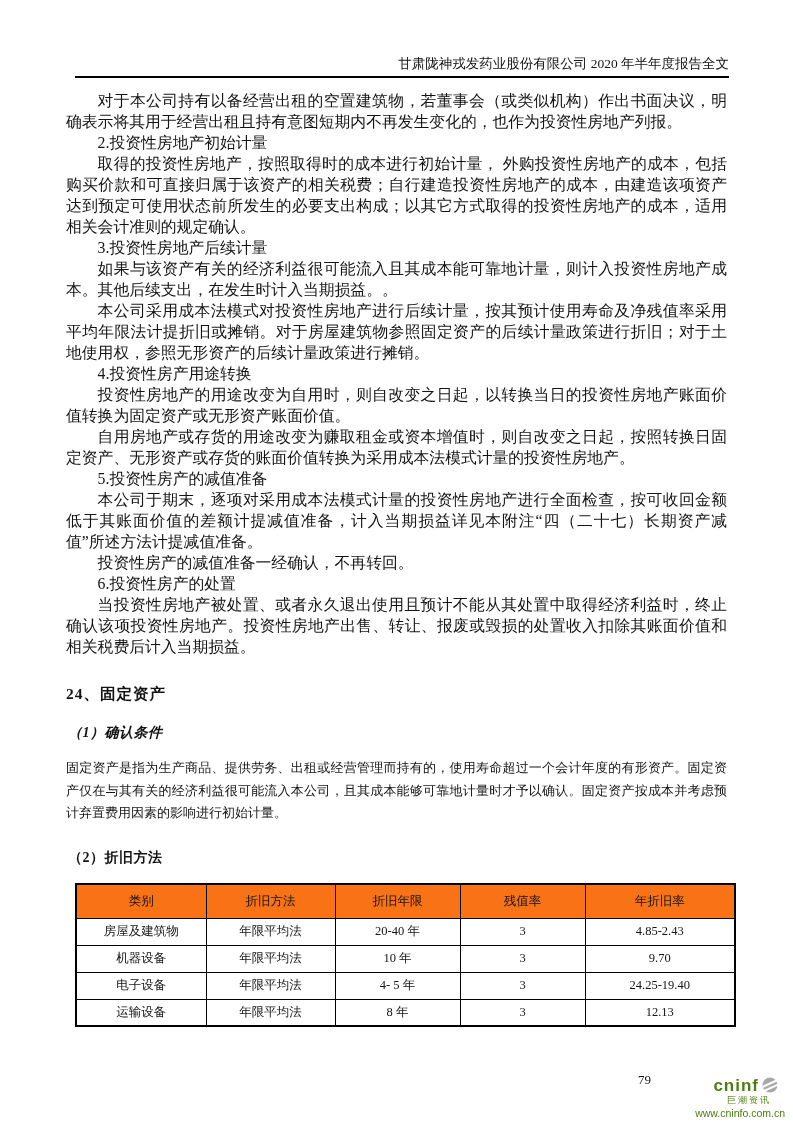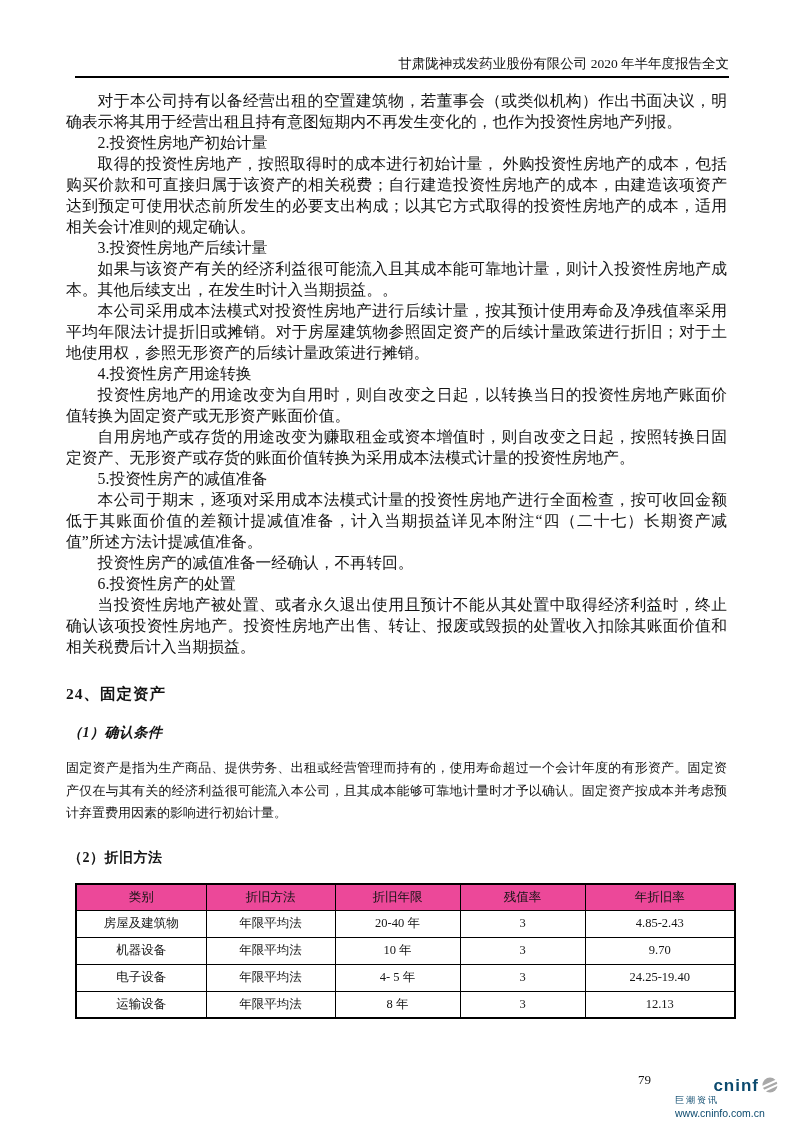--- a/index.html
+++ b/index.html
@@ -39,28 +39,28 @@
 
   .dep-table {
     position:absolute; top:883px; left:75px; width:659px;
     border-collapse:collapse; font-size:12.5px;
     border:2px solid #000; table-layout:fixed;
   }
   .dep-table th, .dep-table td {
     border:1px solid #000; padding:1px 5px; font-weight:normal;
     overflow:hidden; white-space:nowrap;
   }
-  .dep-table th { background:#ec4899; text-align:center; height:26px; }
+  .dep-table th { background:#f97316; text-align:center; height:34px; }
   .dep-table td { text-align:center; height:27px; }
 
   .page-num { position:absolute; top:1040px; left:638px; font-size:13px;margin-top:32px; }
 
   .cninfo-logo {
     position:absolute; top:1076px; right:8px; width:110px;
-    text-align:left; color:#0c4a6e;
+    text-align:right; color:#4d7c0f;
     font-family:"Liberation Sans","DejaVu Sans",sans-serif;
   }
   .cninfo-brand-row { display:flex; align-items:center; justify-content:flex-end; gap:2px; padding-right:6px; }
   .cninfo-brand { font-size:17px; font-weight:bold; letter-spacing:1px; line-height:17px; }
   .cninfo-cn { font-size:9px; letter-spacing:2px; line-height:10px; margin-top:1px; padding-right:14px; }
   .cninfo-url { font-size:10.5px; line-height:12px; margin-top:2px; }
 </style>
 </head>
 <body>
 

